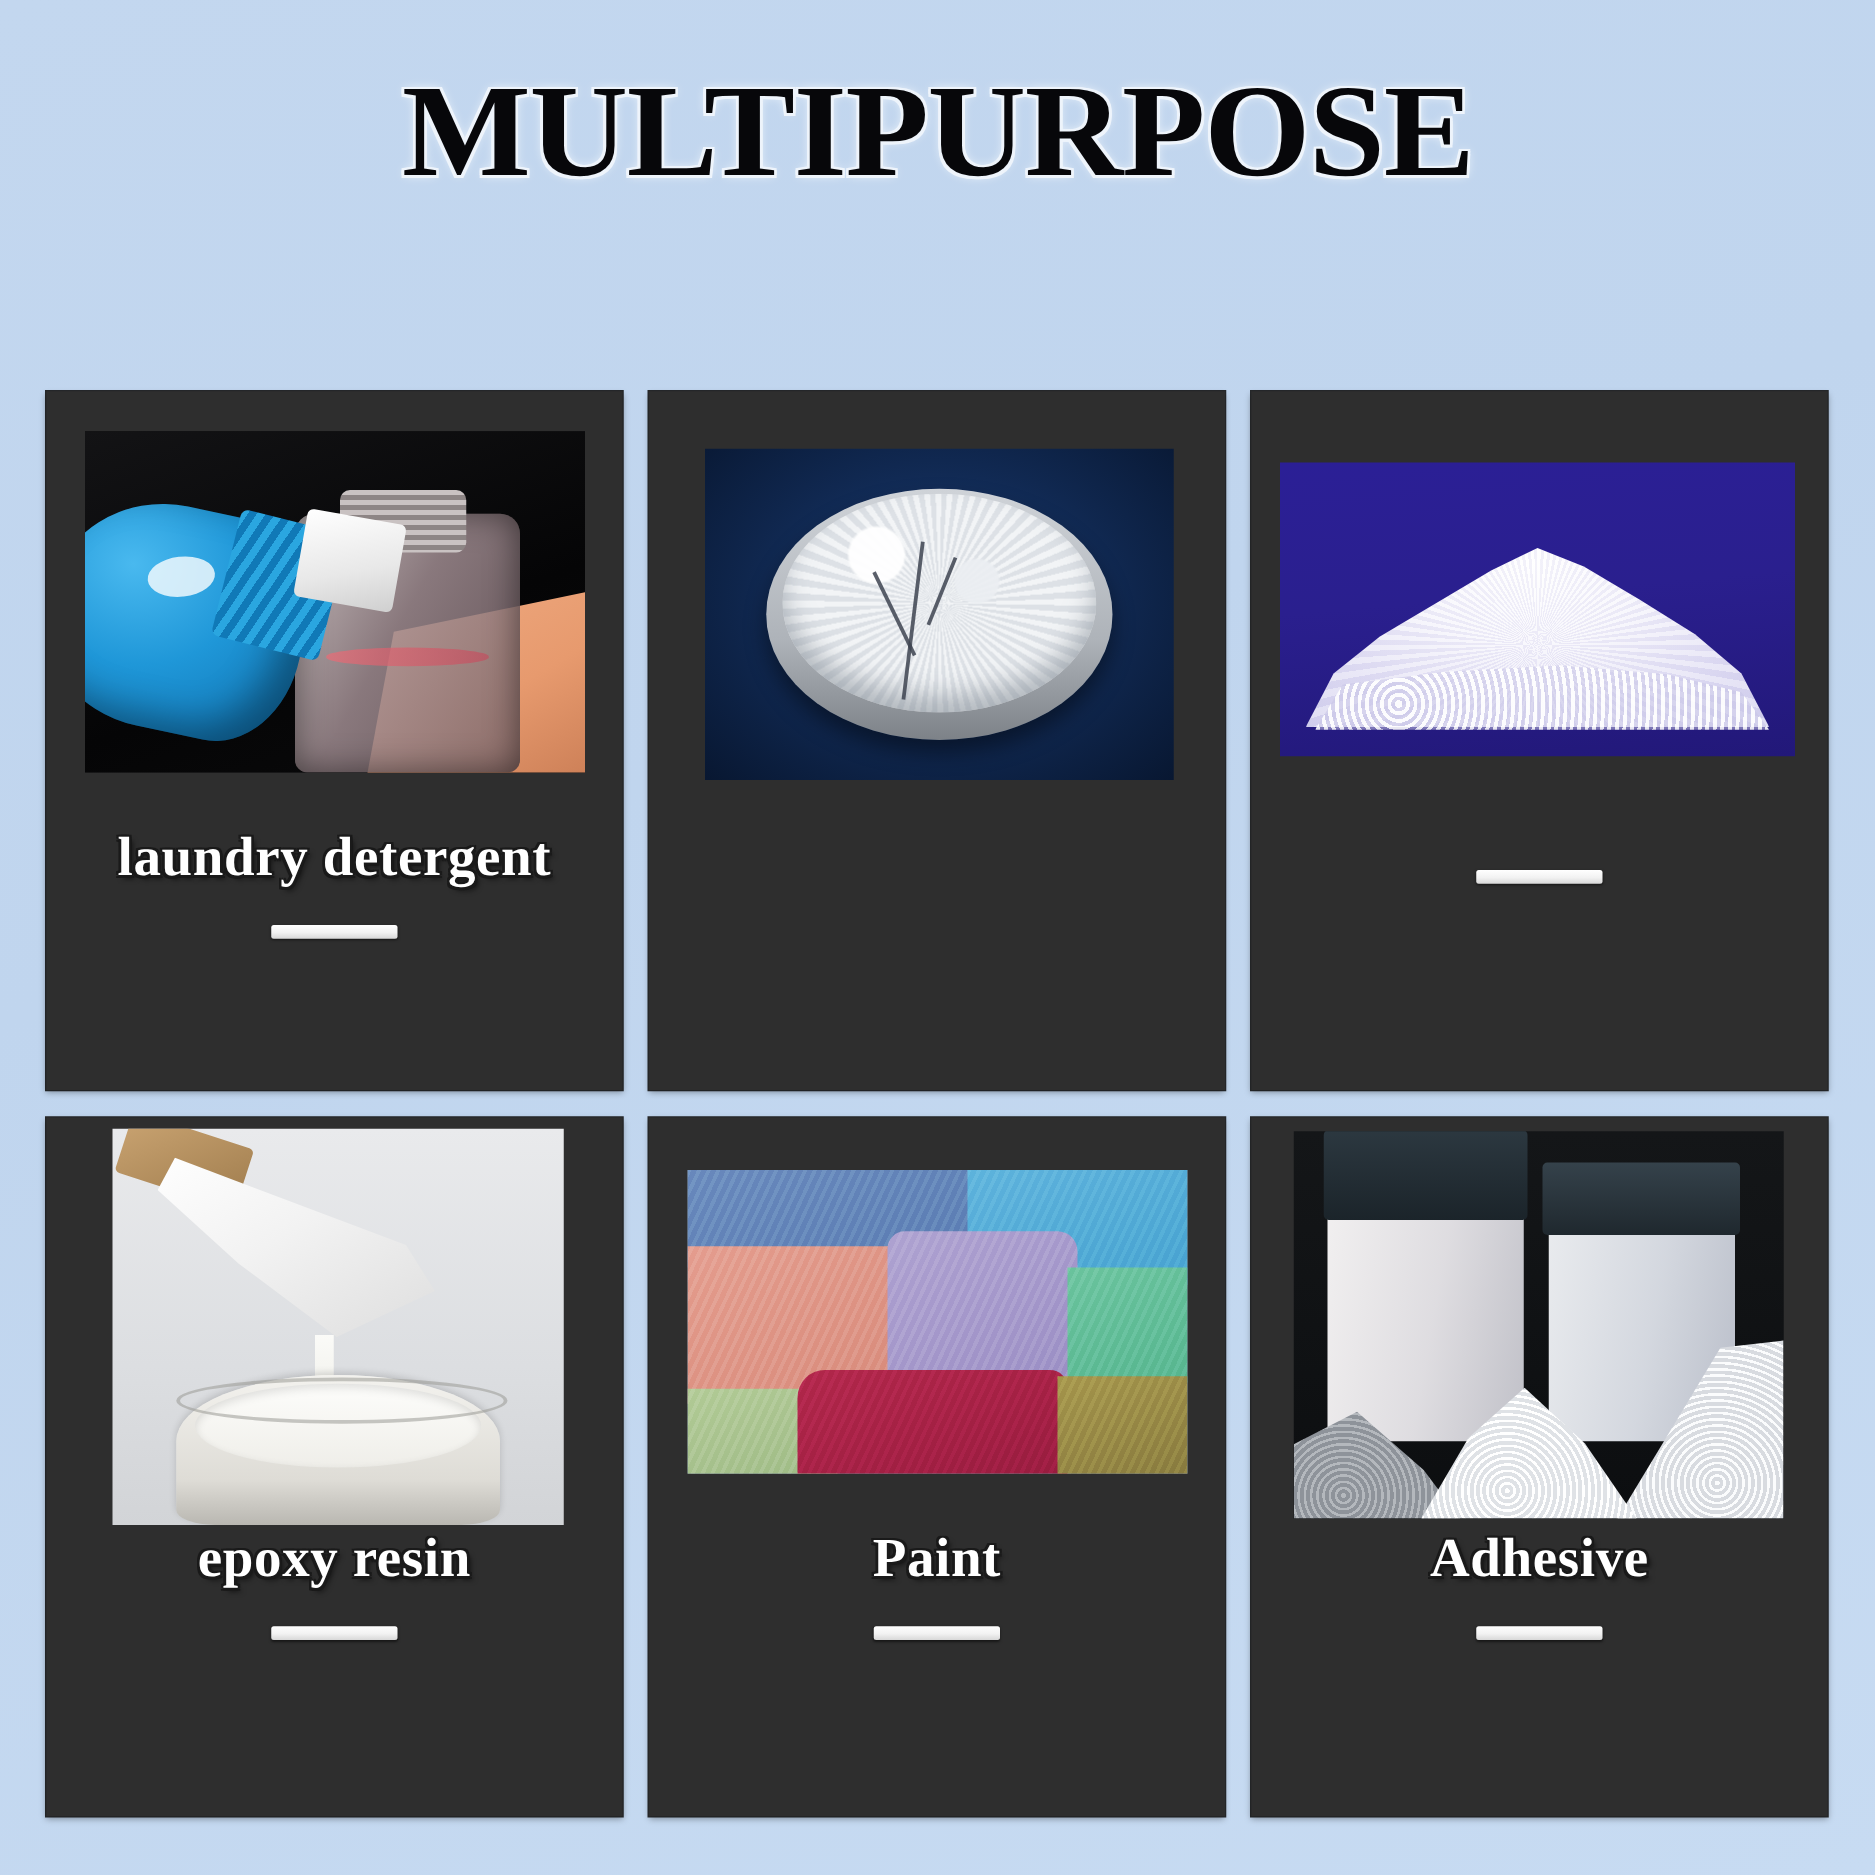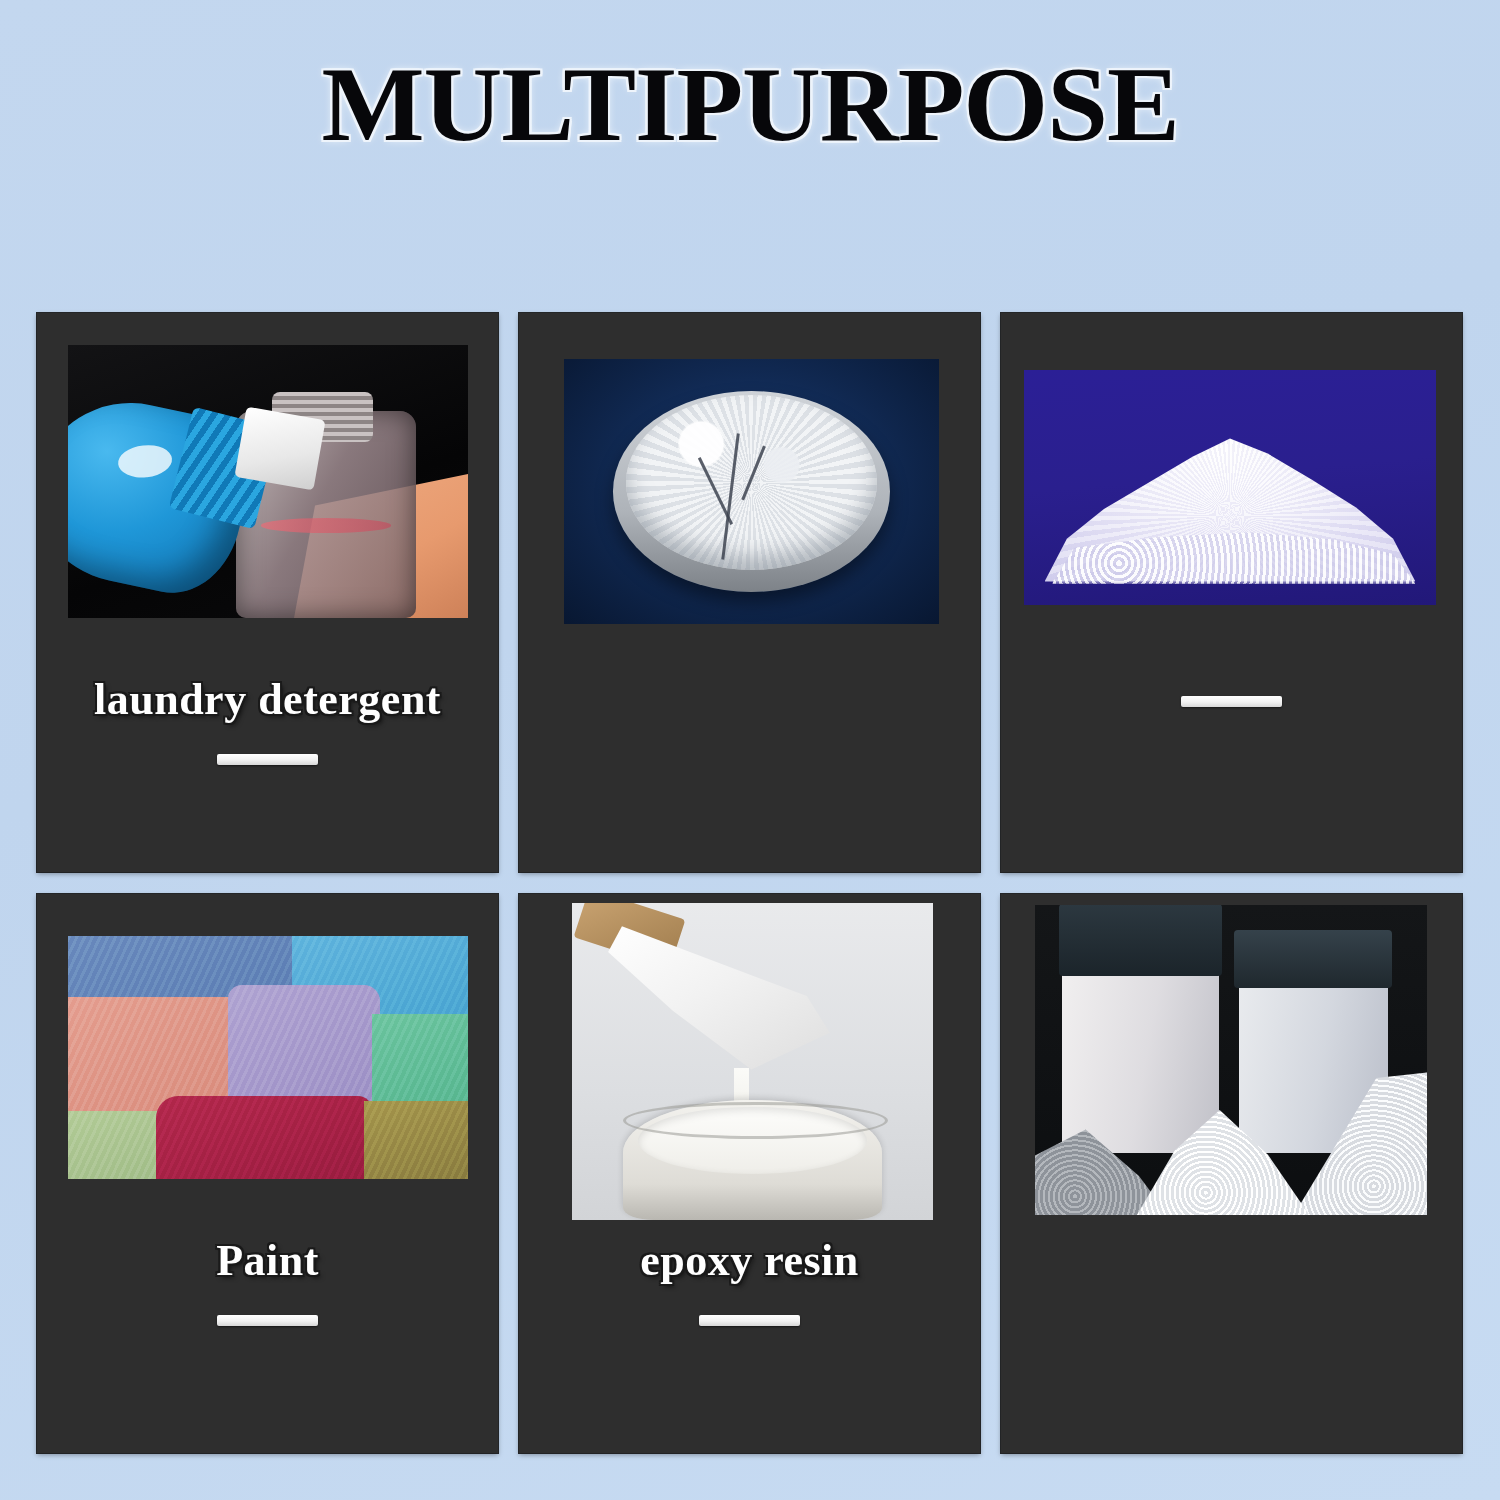--- a/index.html
+++ b/index.html
@@ -77,21 +77,20 @@
     font-weight:700;
     font-size:44px;
     line-height:1;
     color:#ffffff;
     white-space:nowrap;
     text-shadow:
        2px 0 0 #1a1a1a, -2px 0 0 #1a1a1a, 0 2px 0 #1a1a1a, 0 -2px 0 #1a1a1a,
        2px 2px 0 #1a1a1a, -2px 2px 0 #1a1a1a, 2px -2px 0 #1a1a1a, -2px -2px 0 #1a1a1a,
        3px 3px 4px rgba(0,0,0,.55);
     letter-spacing:.5px;
-    margin-top:14px;
   }
   .label.small { font-size:42px; }
   .divider {
     margin-top:32px;
     width:101px; height:11px;
     background:linear-gradient(180deg,#ffffff 0%, #f2f2f2 55%, #d8d8d8 100%);
     border-radius:2px;
     box-shadow:0 1px 2px rgba(0,0,0,.5);
   }
 
@@ -325,59 +324,63 @@
     <div class="card c3">
       <div class="photo ph-crystal">
         <span class="pile"></span>
         <span class="grain"></span>
       </div>
       <div class="caption">
         <div class="divider"></div>
       </div>
     </div>
 
+    <div class="card c5">
+      <div class="photo ph-epoxy">
+        <span class="handle"></span>
+        <span class="blade"></span>
+        <span class="drip"></span>
+        <span class="can"></span>
+      </div>
+      <div class="caption">
+        <div class="label">epoxy resin</div>
+        <div class="divider"></div>
+      </div>
+    </div>
+
     <div class="card c4">
       <div class="photo ph-paint">
         <i class="pblue"></i>
         <i class="pcyan"></i>
         <i class="psalmon"></i>
         <i class="plav"></i>
         <i class="pmint"></i>
         <i class="psage"></i>
         <i class="pcrim"></i>
         <i class="polive"></i>
         <i class="tex"></i>
       </div>
       <div class="caption">
         <div class="label">Paint</div>
         <div class="divider"></div>
       </div>
     </div>
 
-    <div class="card c5">
-      <div class="photo ph-epoxy">
-        <span class="handle"></span>
-        <span class="blade"></span>
-        <span class="drip"></span>
-        <span class="can"></span>
-      </div>
-      <div class="caption">
-        <div class="label">epoxy resin</div>
-        <div class="divider"></div>
-      </div>
-    </div>
-
     <div class="card c6">
       <div class="photo ph-adhesive">
         <span class="jar big">
             <span class="cap"></span>
           </span>
         <span class="jar small">
             <span class="cap"></span>
           </span>
         <span class="pile grey"></span>
         <span class="pile right"></span>
         <span class="pile white"></span>
       </div>
+      <div class="caption">
+        <div class="label">Adhesive</div>
+        <div class="divider"></div>
+      </div>
     </div>
 
   </div>
 </div>
 
 </body></html>

